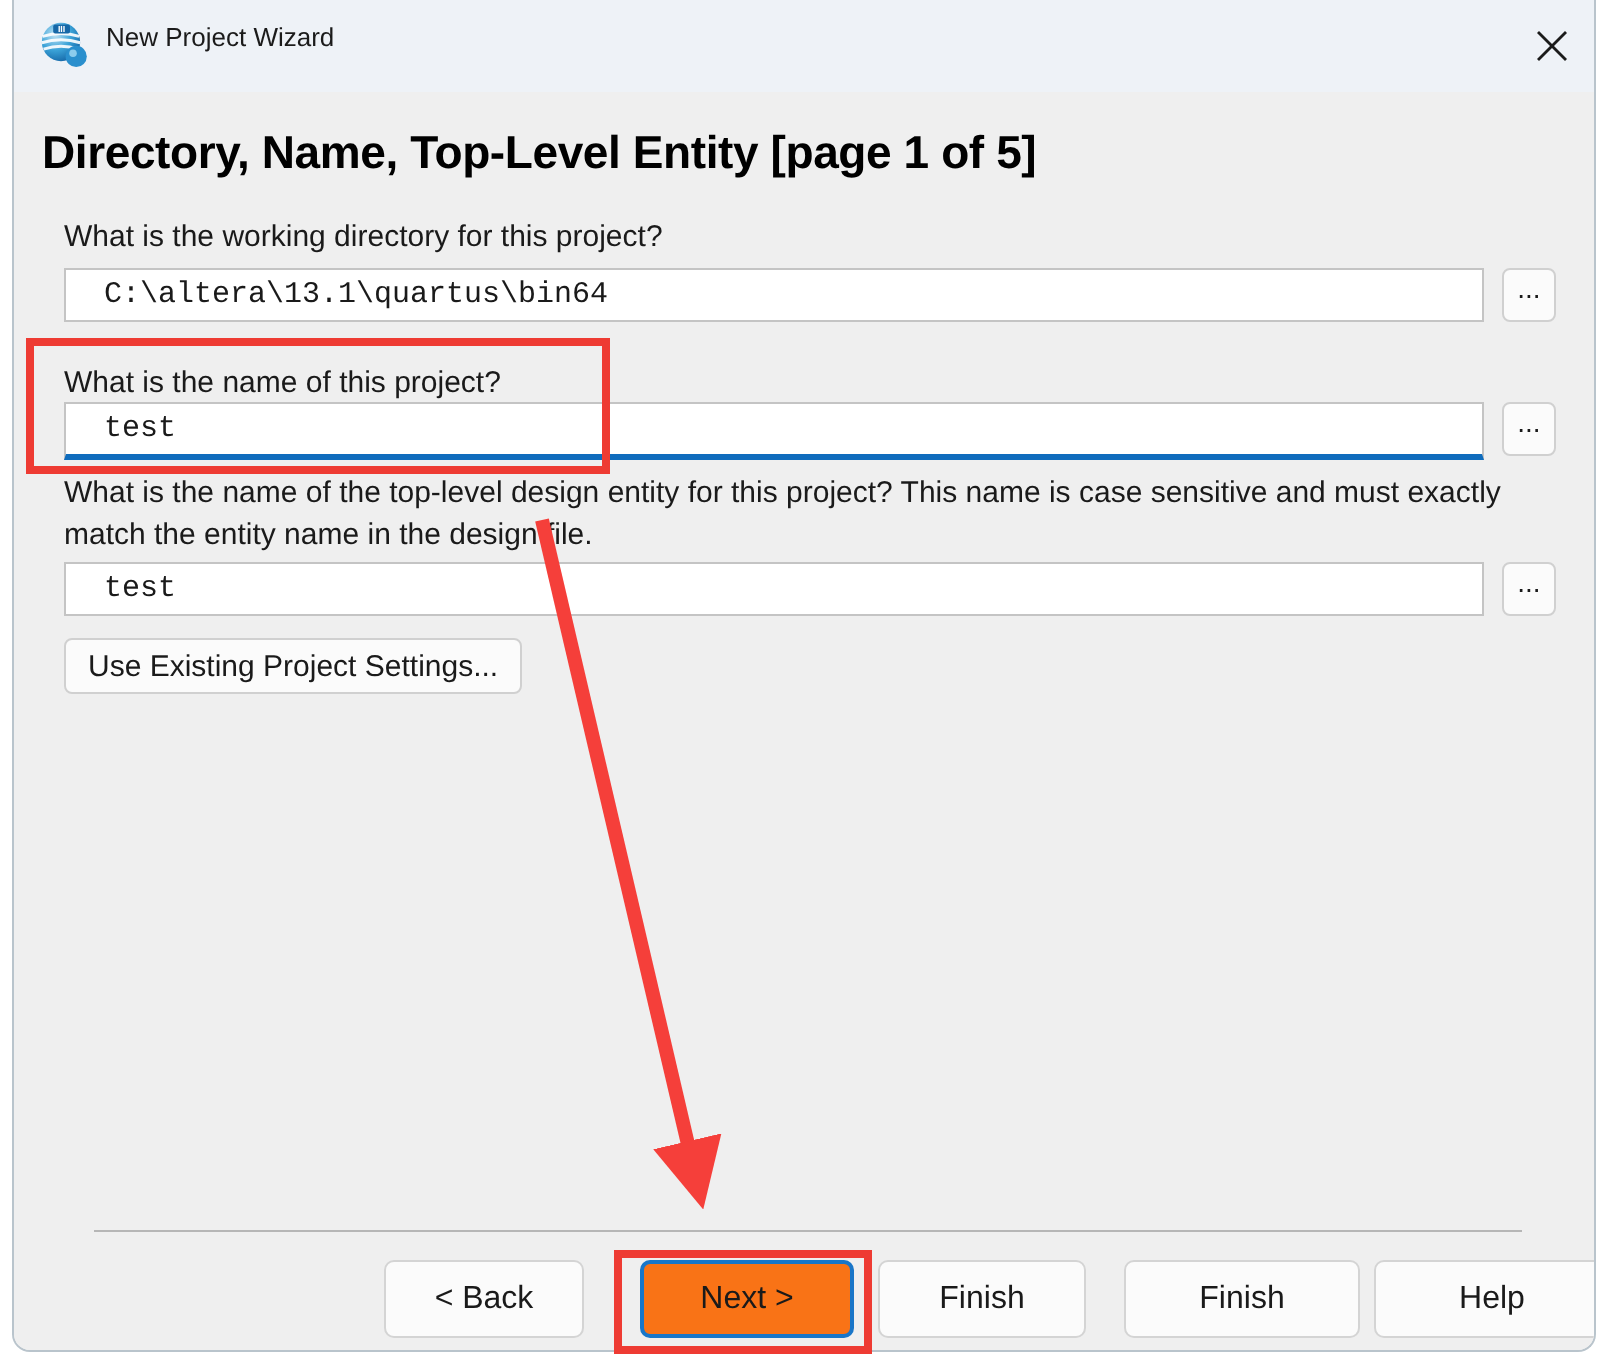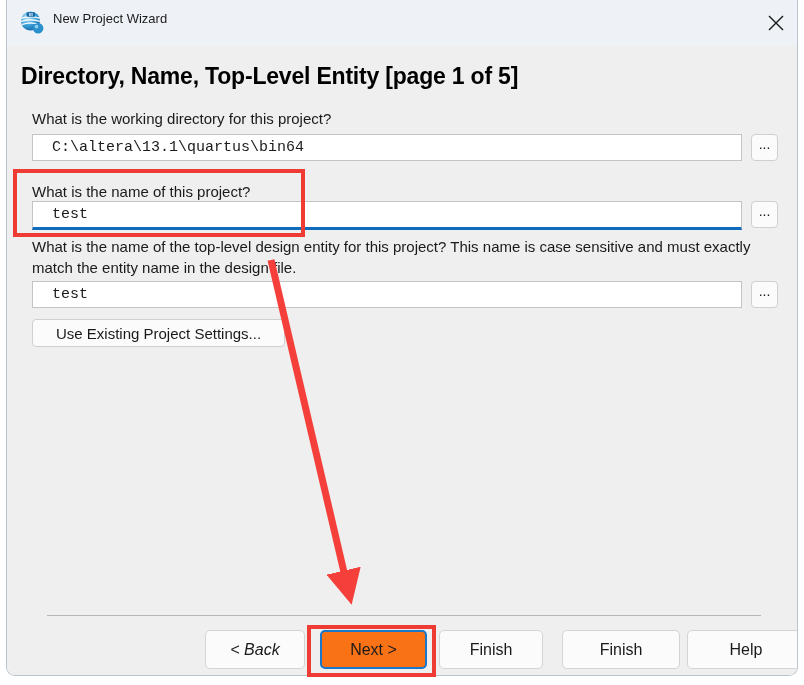--- a/index.html
+++ b/index.html
@@ -137,21 +137,21 @@
     color: #1a1a1a;
     cursor: default;
     padding-bottom: 7px;
   }
 
   #use-existing-button {
     position: absolute;
     left: 25px;
     top: 273px;
     height: 28px;
-    padding: 0 23px;
+    padding: 0 11px;
     background: #fbfbfb;
     border: 1px solid #d0d0d0;
     border-radius: 4px;
     box-sizing: border-box;
     display: flex;
     align-items: center;
     font-family: "Liberation Sans", sans-serif;
     font-size: 15px;
     color: #1a1a1a;
     cursor: default;
@@ -249,21 +249,21 @@
     <div class="browse-button" style="top:155px;">...</div>
 
     <div class="form-label wrap" style="top:190px;">What is the name of the top-level design entity for this project? This name is case sensitive and must exactly match the entity name in the design file.</div>
     <input class="text-input" style="top: 235px;" readonly="" value="test">
     <div class="browse-button" style="top:235px;">...</div>
 
     <div id="use-existing-button">Use Existing Project Settings...</div>
 
     <div id="footer-sep"></div>
 
-    <div class="footer-button" style="left:198px;width:100px;font-style:italic;">&lt; Back</div>
+    <div class="footer-button" style="left:185px;width:100px;">&lt; Back</div>
     <div class="footer-button primary" style="left:313px;width:107px;">Next &gt;</div>
     <div class="footer-button" style="left:432px;width:104px;">Finish</div>
     <div class="footer-button" style="left:555px;width:118px;">Finish</div>
     <div class="footer-button" style="left:680px;width:118px;">Help</div>
 
   </div>
 </div>
 
 <div class="annot-rect" style="left:13px;top:169px;width:292px;height:68px;"></div>
 

